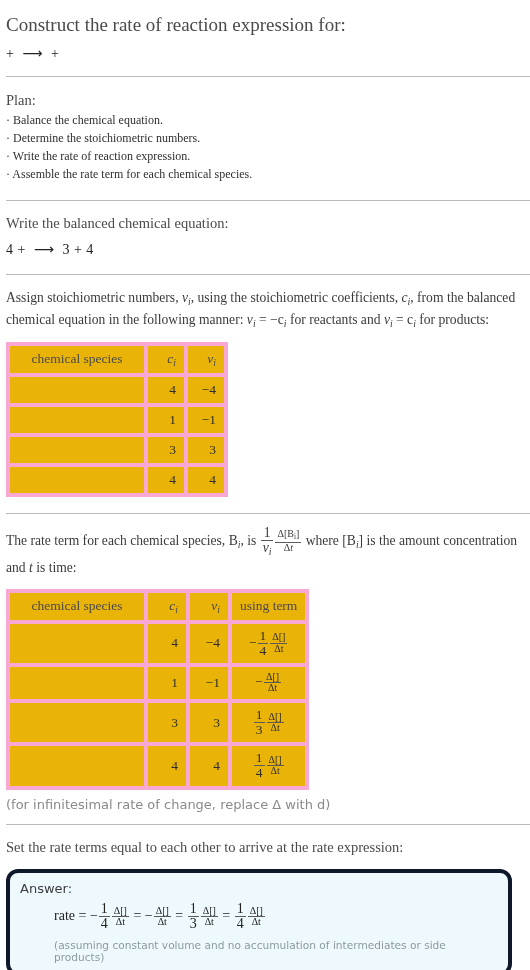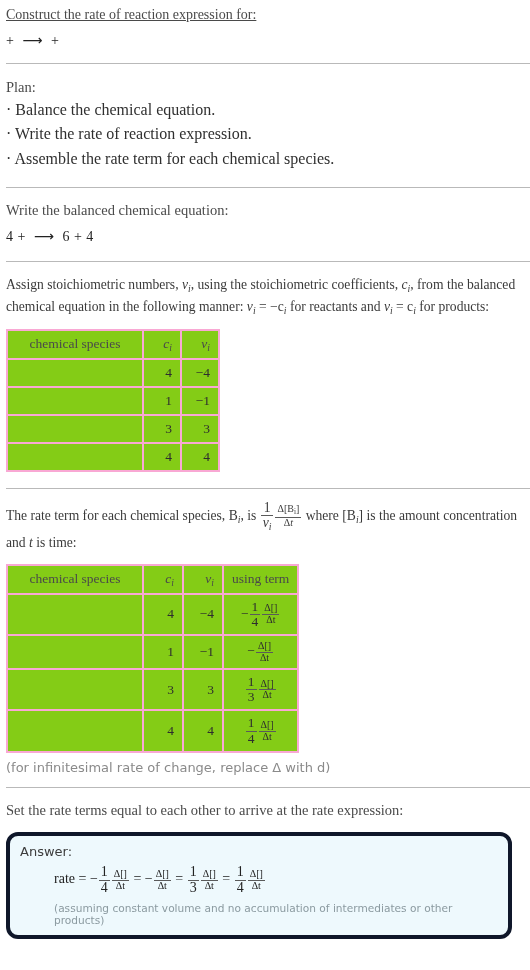--- a/index.html
+++ b/index.html
@@ -11,25 +11,24 @@
     width: 530px;
     height: 970px;
     font-family: "Liberation Serif", serif;
     color: #3c3c3c;
     overflow: hidden;
     position: relative;
   }
   .page { padding: 0 6px; box-sizing: border-box; width: 530px; }
 
   .prompt {
-    font-size: 14px;
+    font-size: 19px;
     color: #4a4a4a;
-    padding-top: 6px;
+    padding-top: 12px;
     line-height: 1.35;
-    text-decoration: underline;
   }
   .eq-line {
     font-size: 14px;
     color: #222;
     margin-top: 7px;
     letter-spacing: .5px;
     white-space: pre;
   }
   .rule {
     border: 0;
@@ -39,21 +38,21 @@
   }
   .sec-gap-top { height: 14px; }
   .sec-gap-bot { height: 13px; }
 
   .label {
     font-size: 14.5px;
     color: #4a4a4a;
     line-height: 1.45;
   }
   .plan-item {
-    font-size: 16px;
+    font-size: 12px;
     color: #2f2f2f;
     line-height: 1.52;
     white-space: pre;
   }
 
   .para {
     font-size: 13.6px;
     color: #3a3a3a;
     line-height: 1.62;
     text-align: left;
@@ -79,24 +78,24 @@
   }
   .frac.small { font-size: 10px; }
 
   table.st {
     border-collapse: collapse;
     font-size: 13.5px;
     color: #2e2e2e;
     margin: 0;
   }
   table.st td, table.st th {
-    border: 2px solid #f9a8d4;
+    border: 4px solid #f9a8d4;
     padding: 5px 8px;
     font-weight: normal;
-    background: #84cc16;
+    background: #eab308;
   }
   table.st th { color: #4a4a4a; text-align: right; }
   table.st th.species-h { text-align: center; }
   td.species-c { width: 118px; }
   td.num-c { text-align: right; width: 22px; white-space: nowrap; }
   td.rate-c { text-align: center; white-space: nowrap; padding: 3px 10px; }
 
   .tbl1 td.species-c { width: 118px; }
   .tbl1 td.num-c { width: 20px; }
 
@@ -147,29 +146,30 @@
 
   <div class="prompt">Construct the rate of reaction expression for:</div>
   <div class="eq-line">+  ⟶  +</div>
 
   <div class="sec-gap-top"></div>
   <hr class="rule">
   <div class="sec-gap-bot"></div>
 
   <div class="label">Plan:</div>
   <div class="plan-item">· Balance the chemical equation.</div>
+  <div class="plan-item">· Determine the stoichiometric numbers.</div>
   <div class="plan-item">· Write the rate of reaction expression.</div>
   <div class="plan-item">· Assemble the rate term for each chemical species.</div>
 
   <div class="row-gap-16"></div>
   <hr class="rule">
   <div class="row-gap-12"></div>
 
   <div class="label">Write the balanced chemical equation:</div>
-  <div class="eq-line">4 +  ⟶  6 + 4</div>
+  <div class="eq-line">4 +  ⟶  3 + 4</div>
 
   <div class="row-gap-16"></div>
   <hr class="rule">
   <div class="row-gap-12"></div>
 
   <div class="para"><span>Assign stoichiometric numbers, </span><span class="mi">ν</span><span class="sub">i</span><span>, using the stoichiometric coefficients, </span><span class="mi">c</span><span class="sub">i</span><span>, from the balanced chemical equation in the following manner: </span><span class="mi">ν</span><span class="sub">i</span><span>&nbsp;</span><span>= −c</span><span class="sub">i</span><span> for reactants and </span><span class="mi">ν</span><span class="sub">i</span><span>&nbsp;</span><span>= c</span><span class="sub">i</span><span> for products:</span></div>
 
   <div class="row-gap-10"></div>
 
   <table class="st tbl1">
@@ -253,16 +253,16 @@
 
   <div class="row-gap-12"></div>
   <hr class="rule">
   <div class="row-gap-12"></div>
 
   <div class="label">Set the rate terms equal to each other to arrive at the rate expression:</div>
 
   <div class="answer-box">
     <div class="answer-label">Answer:</div>
     <div class="answer-expr"><span>rate</span>&nbsp;<span>=</span>&nbsp;<span>−</span><span class="frac"><span class="num">1</span><span class="den">4</span></span><span class="frac small"><span class="num">Δ[]</span><span class="den">Δt</span></span>&nbsp;<span>=</span>&nbsp;<span>−</span><span class="frac small"><span class="num">Δ[]</span><span class="den">Δt</span></span>&nbsp;<span>=</span>&nbsp;<span></span><span class="frac"><span class="num">1</span><span class="den">3</span></span><span class="frac small"><span class="num">Δ[]</span><span class="den">Δt</span></span>&nbsp;<span>=</span>&nbsp;<span></span><span class="frac"><span class="num">1</span><span class="den">4</span></span><span class="frac small"><span class="num">Δ[]</span><span class="den">Δt</span></span></div>
-    <div class="answer-note">(assuming constant volume and no accumulation of intermediates or other products)</div>
+    <div class="answer-note">(assuming constant volume and no accumulation of intermediates or side products)</div>
   </div>
 
 </div>
 
 </body></html>

